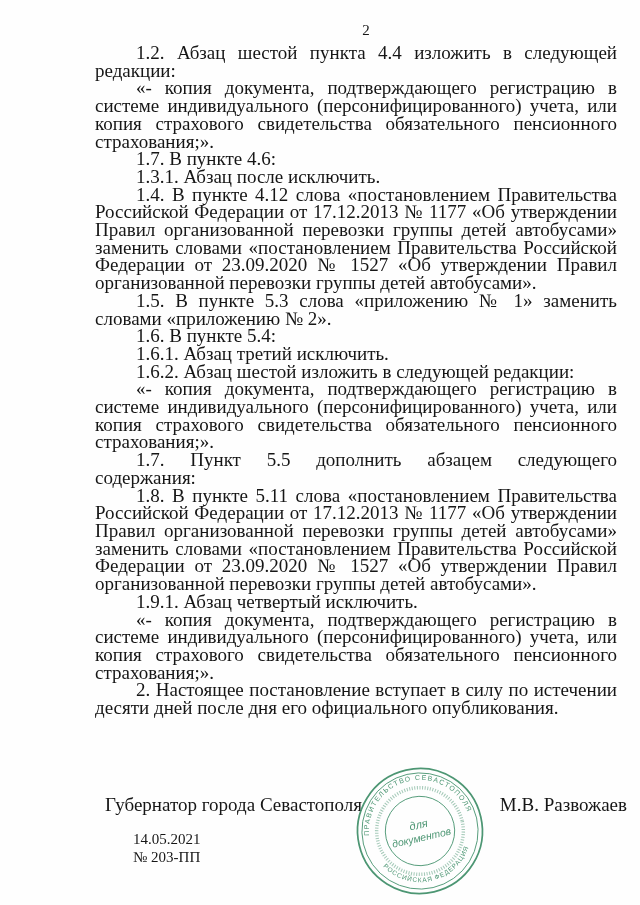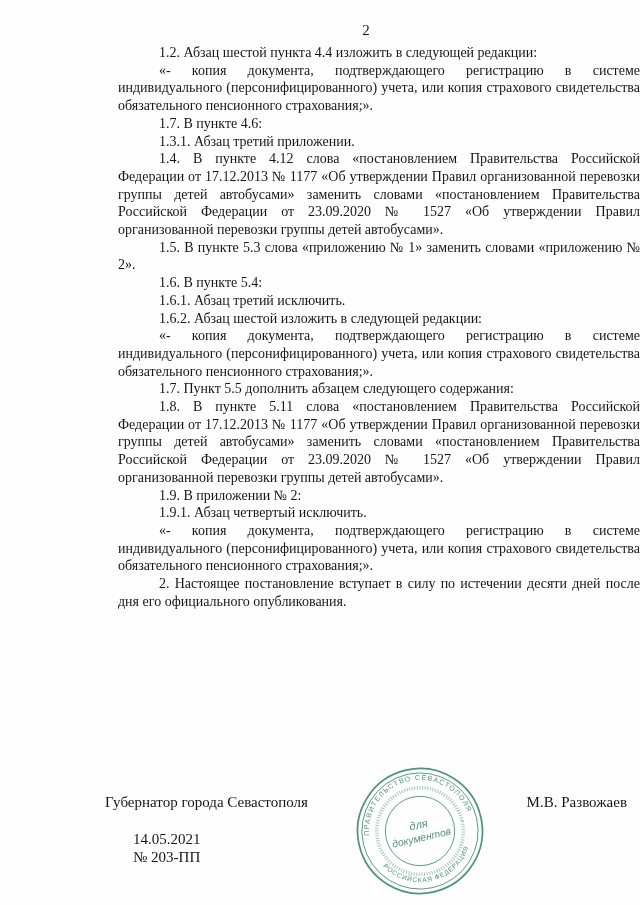--- a/index.html
+++ b/index.html
@@ -17,32 +17,32 @@
     overflow: hidden;
   }
   .page-number {
     position: absolute;
     top: 22px; left: 105px; width: 522px;
     text-align: center;
     font-size: 15px;
   }
   .doc-body {
     position: absolute;
-    top: 44px; left: 118px; width: 522px;
-    font-size: 14px;
+    top: 44px; left: 95px; width: 522px;
+    font-size: 19px;
     line-height: 17.7px;
     text-align: justify;
   }
   .doc-body p { margin: 0; text-indent: 41px; }
   .sig-row {
     position: absolute;
     top: 794px; left: 105px; width: 522px;
     display: flex;
     justify-content: space-between;
-    font-size: 15px;
+    font-size: 19px;
   }
   .footer-block {
     position: absolute;
     top: 831px; left: 105px;
     font-size: 15px;
     line-height: 17.7px;
     margin-left: 28px;
   }
   .stamp {
     position: absolute;
@@ -64,30 +64,29 @@
 <body>
 
 <div class="page">
 
   <div class="page-number">2</div>
 
   <div class="doc-body">
     <p>1.2. Абзац шестой пункта 4.4 изложить в следующей редакции:</p>
     <p>«- копия документа, подтверждающего регистрацию в системе индивидуального (персонифицированного) учета, или копия страхового свидетельства обязательного пенсионного страхования;».</p>
     <p>1.7. В пункте 4.6:</p>
-    <p>1.3.1. Абзац третий приложении.</p>
+    <p>1.3.1. Абзац после исключить.</p>
     <p>1.4. В пункте 4.12 слова «постановлением Правительства Российской Федерации от 17.12.2013 № 1177 «Об утверждении Правил организованной перевозки группы детей автобусами» заменить словами «постановлением Правительства Российской Федерации от 23.09.2020 № 1527 «Об утверждении Правил организованной перевозки группы детей автобусами».</p>
     <p>1.5. В пункте 5.3 слова «приложению № 1» заменить словами «приложению № 2».</p>
     <p>1.6. В пункте 5.4:</p>
     <p>1.6.1. Абзац третий исключить.</p>
     <p>1.6.2. Абзац шестой изложить в следующей редакции:</p>
     <p>«- копия документа, подтверждающего регистрацию в системе индивидуального (персонифицированного) учета, или копия страхового свидетельства обязательного пенсионного страхования;».</p>
     <p>1.7. Пункт 5.5 дополнить абзацем следующего содержания:</p>
     <p>1.8. В пункте 5.11 слова «постановлением Правительства Российской Федерации от 17.12.2013 № 1177 «Об утверждении Правил организованной перевозки группы детей автобусами» заменить словами «постановлением Правительства Российской Федерации от 23.09.2020 № 1527 «Об утверждении Правил организованной перевозки группы детей автобусами».</p>
-    <p>1.9. В приложении № 2:</p>
     <p>1.9.1. Абзац четвертый исключить.</p>
     <p>«- копия документа, подтверждающего регистрацию в системе индивидуального (персонифицированного) учета, или копия страхового свидетельства обязательного пенсионного страхования;».</p>
     <p>2. Настоящее постановление вступает в силу по истечении десяти дней после дня его официального опубликования.</p>
   </div>
 
   <div class="sig-row">
     <span>Губернатор города Севастополя</span>
     <span>М.В. Развожаев</span>
   </div>
 

